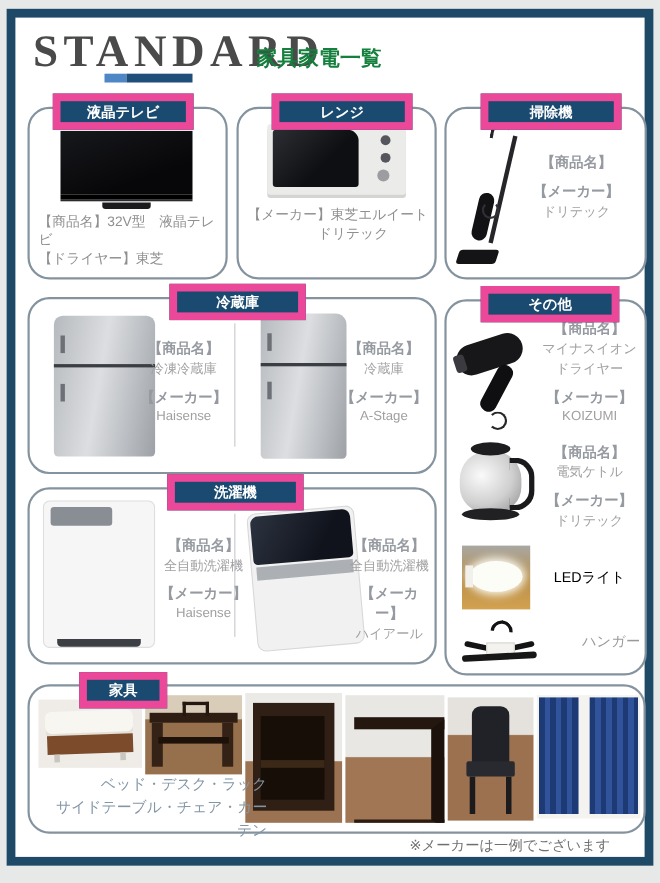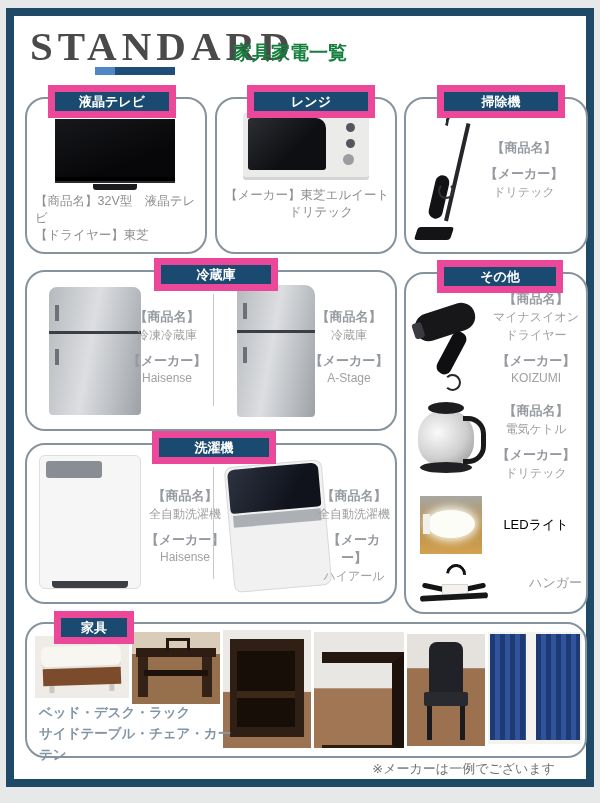--- a/index.html
+++ b/index.html
@@ -26,21 +26,21 @@
   .b-mw{left:247px;top:85px;width:114px;}
   .p-vac{left:404px;top:97px;width:180px;height:153px;}
   .b-vac{left:437px;top:85px;width:114px;}
   .p-fr{left:25px;top:270px;width:368px;height:157px;}
   .b-fr{left:154px;top:258px;width:110px;}
   .p-ot{left:404px;top:272px;width:180px;height:338px;}
   .b-ot{left:437px;top:260px;width:112px;}
   .p-wa{left:25px;top:443px;width:368px;height:157px;}
   .b-wa{left:152px;top:431px;width:110px;}
   .p-fu{left:25px;top:622px;width:558px;height:132px;}
-  .b-fu{left:54px;top:611px;width:66px;text-align:center;}
+  .b-fu{left:72px;top:611px;width:66px;text-align:center;}
   
   .cap{position:absolute;color:#8f8f8f;font-size:12.5px;line-height:17px;}
   .cblock{position:absolute;text-align:center;color:#979797;}
   .cblock .tag{font-size:13px;color:#9599a0;font-weight:bold;}
   .cblock .nm{font-size:12px;color:#a0a0a0;margin-top:1px;}
   .cblock .gap{height:8px;}
   .vdiv{position:absolute;width:1px;background:#c3c9ce;}
   .footnote{position:absolute;right:45px;top:760px;font-size:13px;color:#6f6f6f;}
   
   .img-tv{position:absolute;left:28px;top:20px;width:120px;height:58px;
@@ -163,22 +163,22 @@
   .ph-chair{left:380px;top:10px;width:78px;height:112px;background:linear-gradient(#e5e2dd 30%,#9b7150 31%);}
   .chair-back{position:absolute;left:22px;top:8px;width:34px;height:54px;background:#202227;border-radius:8px 8px 2px 2px;}
   .chair-seat{position:absolute;left:17px;top:58px;width:44px;height:14px;background:#282a2f;border-radius:2px;}
   .chair-seat::before{content:"";position:absolute;left:3px;top:14px;width:5px;height:34px;background:#1b1b1d;
            box-shadow:33px 0 0 #1b1b1d;}
   .ph-curtain{left:461px;top:8px;width:94px;height:112px;background:#f4f3ef;}
   .curtain-panel{position:absolute;top:2px;height:106px;
            background:repeating-linear-gradient(90deg,#1e3a75 0 5px,#31539b 5px 10px);}
   .curtain-l{left:2px;width:36px;}
   .curtain-r{left:48px;width:44px;}
-  .fu-caption{position:absolute;left:12px;top:78px;width:204px;text-align:left;color:#8396a6;
-           font-size:13.5px;line-height:21px;font-weight:bold;}
+  .fu-caption{position:absolute;left:12px;top:78px;width:204px;text-align:right;color:#8396a6;
+           font-size:13.5px;line-height:21px;}
 </style>
 </head>
 <body>
 
 <div class="frame"></div>
 
 <div class="title">STANDARD</div>
 <div class="subtitle">家具家電一覧</div>
 <div class="accent-bar">
   <div class="seg-light"></div>

